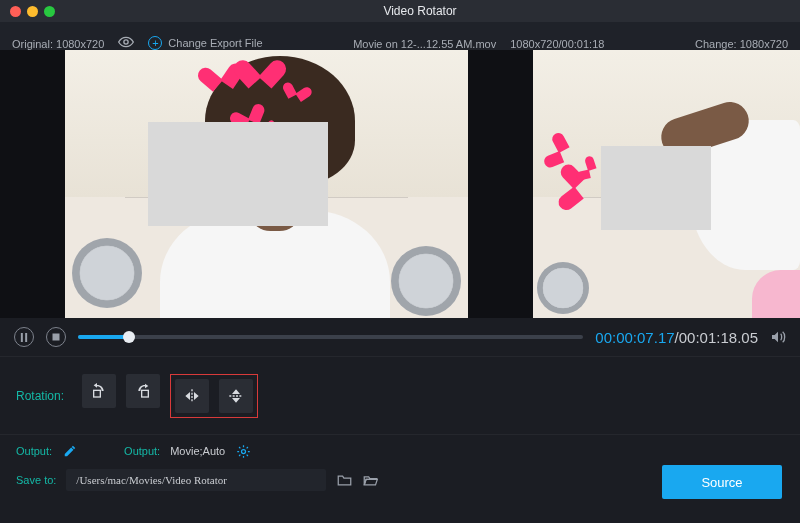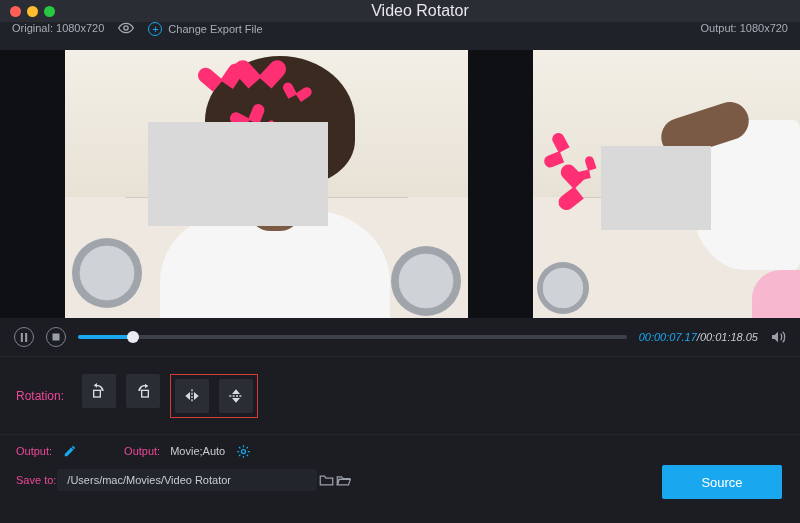--- a/index.html
+++ b/index.html
@@ -4,24 +4,24 @@
 <style>
   * { box-sizing: border-box; margin: 0; padding: 0; font-family: -apple-system, "Helvetica Neue", Arial, sans-serif; }
   body { background: #16181d; color: #c9ccd1; font-size: 12px; width: 800px; height: 523px; overflow: hidden; }
   .app { width: 800px; height: 523px; display: flex; flex-direction: column; background: #1b1d23; }
 
   
   .titlebar { height: 22px; background: #2a2d34; display: flex; align-items: center; position: relative; }
   .traffic { display: flex; gap: 6px; padding-left: 10px; }
   .tl { width: 11px; height: 11px; border-radius: 50%; }
   .tl.r { background: #ff5f57; } .tl.y { background: #febc2e; } .tl.g { background: #28c840; }
-  .title { position: absolute; left: 0; right: 0; text-align: center; font-size: 16px; color: #e6e8ec; margin-left: 40px; }
-
-  
-  .infobar { height: 28px; background: #1f2229; display: flex; align-items: flex-start; padding: 0 12px; gap: 14px; font-size: 11px; color: #a8adb5; }
+  .title { position: absolute; left: 0; right: 0; text-align: center; font-size: 12px; color: #e6e8ec; margin-left: 40px; }
+
+  
+  .infobar { height: 28px; background: #1f2229; display: flex; align-items: flex-end; padding: 0 12px; gap: 14px; font-size: 11px; color: #a8adb5; }
   .infobar .eye { color: #a8adb5; }
   .change-src { display: flex; align-items: center; gap: 6px; cursor: pointer; }
   .plus-circ { width: 14px; height: 14px; border: 1.5px solid #19a8f0; border-radius: 50%; display: flex; align-items: center; justify-content: center; color: #19a8f0; font-size: 11px; line-height: 1; }
   .filemeta { display: flex; gap: 14px; justify-content: center; flex: 1.4; }
   .outres { margin-left: auto; }
 
   
   .previews { display: flex; height: 268px; background: #0f1014; }
   .prev { position: relative; overflow: hidden; background: #0f1014; }
   .prev.left { width: 533px; }
@@ -66,41 +66,41 @@
   .right .fanR { position:absolute; left: 4px; bottom: 4px; width: 52px; height: 52px; border-radius:50%; background: radial-gradient(circle, #cfd3d8 0 55%, #aeb3ba 56% 100%); box-shadow: inset 0 0 0 6px rgba(0,0,0,.08);}
   .right .wallpink { position:absolute; right:0; bottom:0; width:48px; height:48px; background:#f7b7cf; border-top-left-radius: 60%;}
 
   
   .playbar { height: 38px; display: flex; align-items: center; gap: 12px; padding: 0 14px; background: #1b1d23; }
   .circle-btn { width: 20px; height: 20px; border: 1.5px solid #7d828c; border-radius: 50%; display:flex; align-items:center; justify-content:center; color:#9aa0aa; cursor:pointer; }
   .circle-btn svg { display:block; }
   .track { position: relative; flex: 1; height: 4px; background: #3b404a; border-radius: 2px; }
   .track .fill { position: absolute; left:0; top:0; bottom:0; border-radius: 2px; background: #19a8f0; }
   .track .knob { position: absolute; top: 50%; width: 12px; height: 12px; background: #e9edf2; border-radius: 50%; transform: translate(-50%, -50%); }
-  .time { font-size: 11px; font-style: italic; }
+  .time { font-size: 15px; }
   .time .cur { color: #19a8f0; }
   .vol { color: #9aa0aa; }
 
   
   .rotrow { height: 78px; display: flex; align-items: center; gap: 18px; padding: 0 16px; background: #1b1d23; border-top: 1px solid #25272d; }
   .rot-btn { width: 34px; height: 34px; background: #2a2d34; display:flex; align-items:center; justify-content:center; cursor:pointer; color:#d8dbe0; border-radius:2px; }
   .rot-group { display:flex; gap:10px; }
   .sel-box { padding: 4px; border: 1px solid #d83a3a; display: flex; gap: 10px; }
 
   
   .outrow { display: flex; align-items: center; gap: 10px; padding: 8px 16px 6px; background: #1b1d23; border-top: 1px solid #25272d; font-size: 11px; }
   .outrow .pencil { color:#19a8f0; cursor:pointer; }
   .outrow .gear { color:#19a8f0; cursor:pointer; }
   .export-btn { position: absolute; right: 18px; bottom: 24px; width: 120px; height: 34px; background: #19a8f0; color:#fff; border:none; border-radius:2px; font-size:13px; cursor:pointer; }
 
   
-  .saverow { display: flex; align-items: center; gap: 1px; padding: 4px 16px 10px; background: #1b1d23; font-size: 11px; }
-  .pathbox { background:#22252c; padding:5px 10px; min-width:260px; color:#c9ccd1; border-radius:2px; }
+  .saverow { display: flex; align-items: center; gap: 10px; padding: 4px 16px 10px; background: #1b1d23; font-size: 11px; }
+  .pathbox { background:#22252c; padding:5px 10px; min-width:260px; color:#c9ccd1; border-radius:2px;font-family:Liberation Serif, serif; }
   .ic { width:16px; height:16px; color:#9aa0aa; cursor:pointer; display:inline-flex; align-items:center; justify-content:center;}
-  .lbl { color:#ec4899; }
+  .lbl { color:#14b8a6; }
 </style>
 </head>
 <body>
 <div class="app">
 
   <div class="titlebar">
     <div class="traffic">
       <div class="tl r"></div>
       <div class="tl y"></div>
       <div class="tl g"></div>
@@ -113,21 +113,25 @@
     <span class="eye">
       <svg width="16" height="12" viewBox="0 0 24 16">
           <path fill="none" stroke="currentColor" stroke-width="2" d="M1 8s4-7 11-7 11 7 11 7-4 7-11 7S1 8 1 8z"></path>
           <circle cx="12" cy="8" r="3.2" fill="none" stroke="currentColor" stroke-width="2"></circle>
         </svg>
     </span>
     <span class="change-src">
       <span class="plus-circ">+</span>
       <span>Change Export File</span>
     </span>
-    <span class="outres">Output: 1080x720</span>
+    <span class="filemeta">
+      <span>Movie on 12-...12.55 AM.mov</span>
+      <span>1080x720/00:01:18</span>
+    </span>
+    <span class="outres">Change: 1080x720</span>
   </div>
 
   <div class="previews">
     <div class="prev left">
       <div class="pillarL"></div>
         <div class="pillarR"></div>
       <div class="room"></div>
       <div class="fan a"></div>
         <div class="fan b"></div>
       <div class="shirt"></div>

